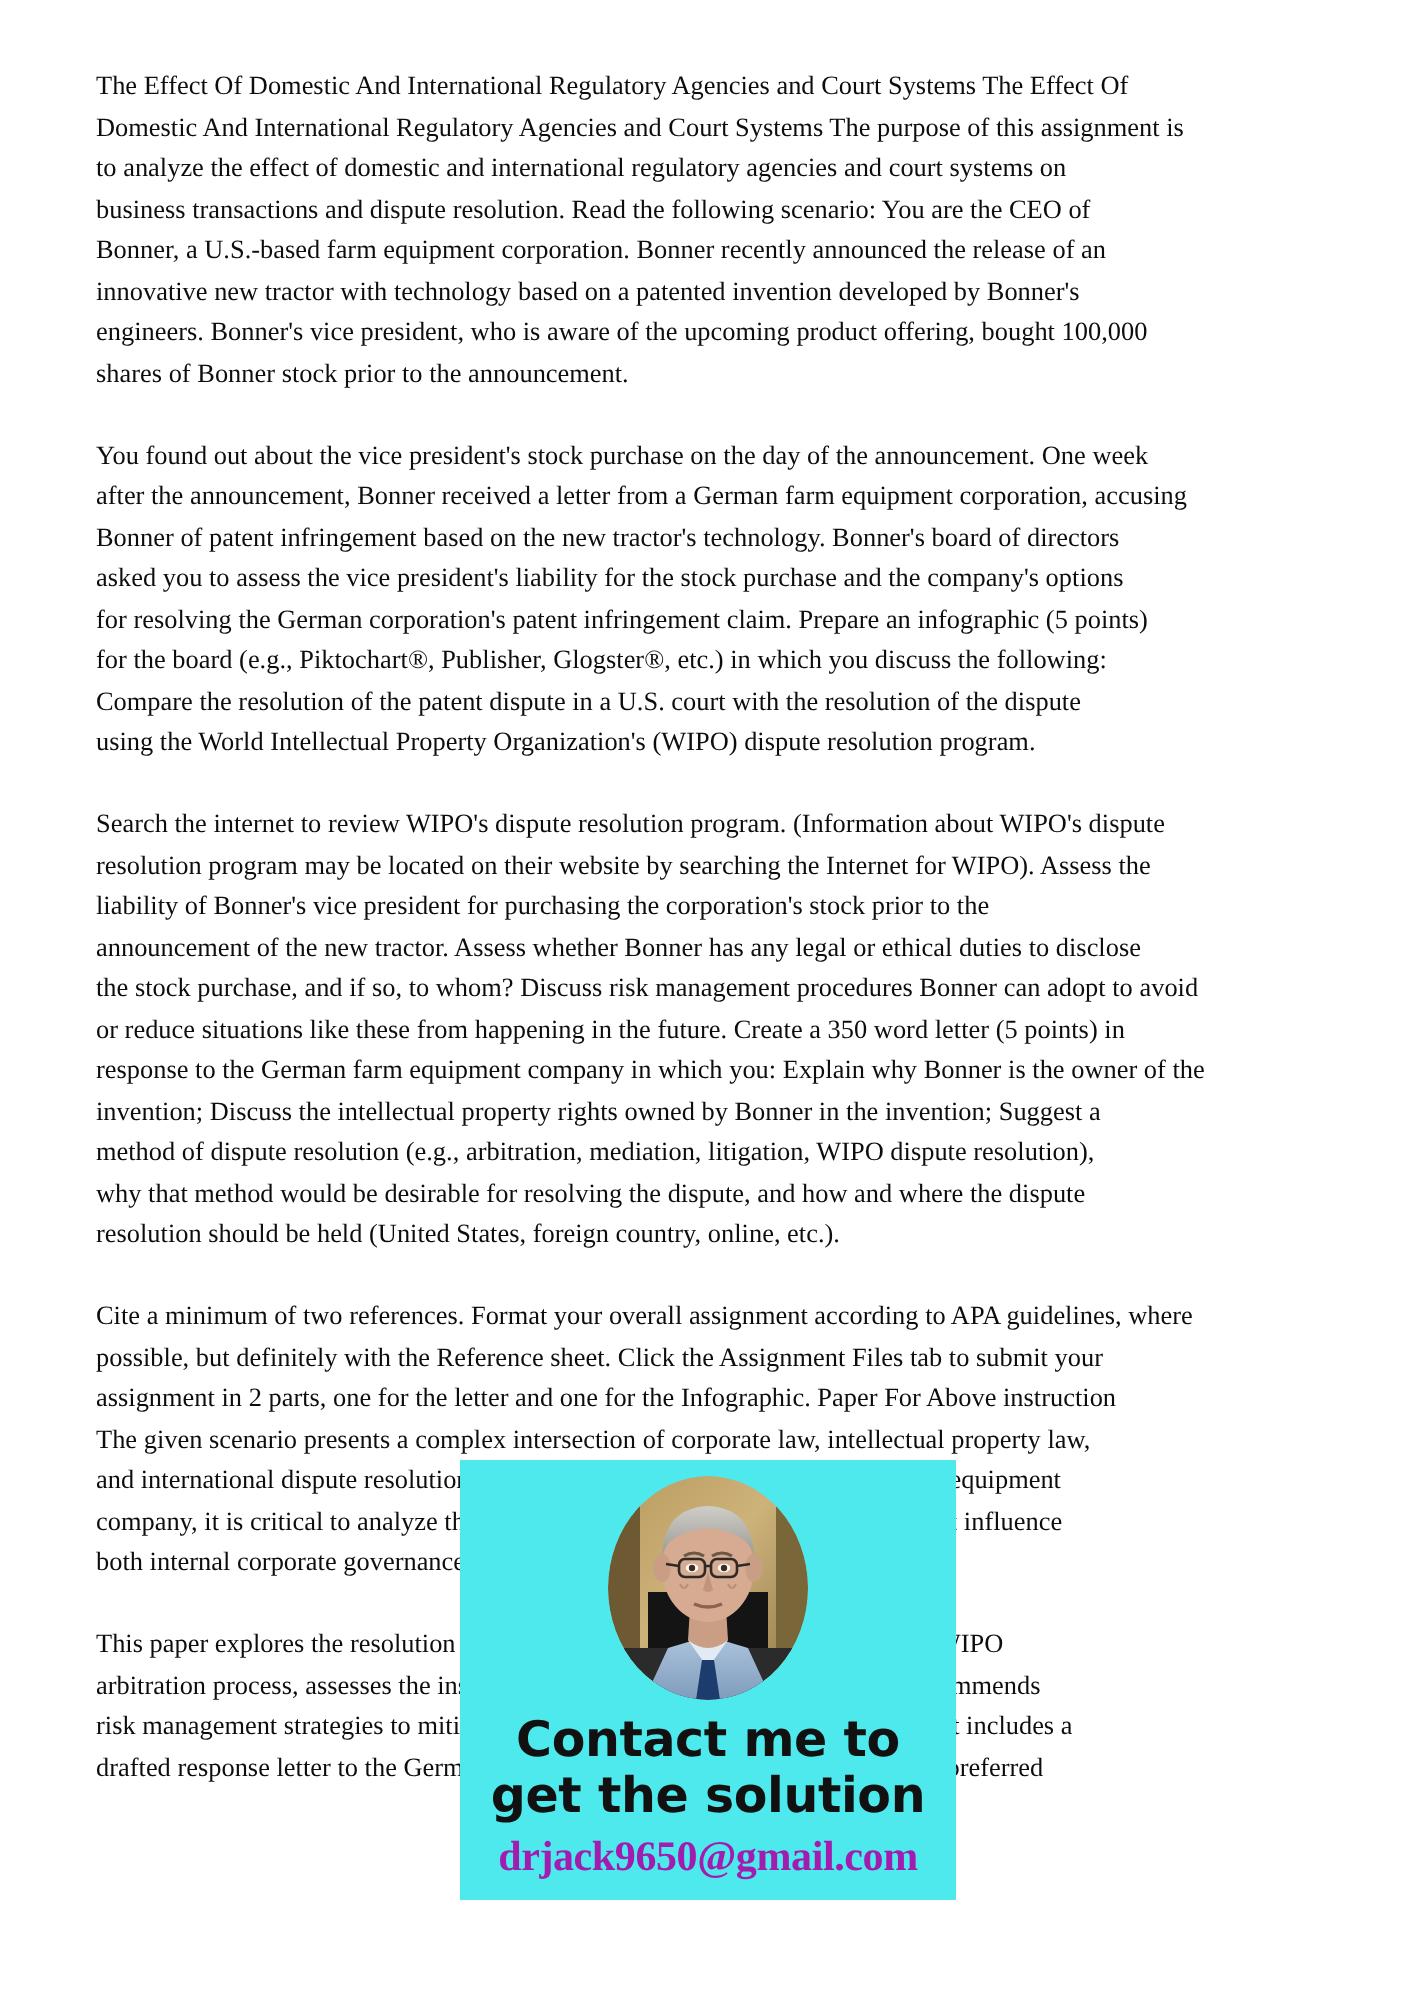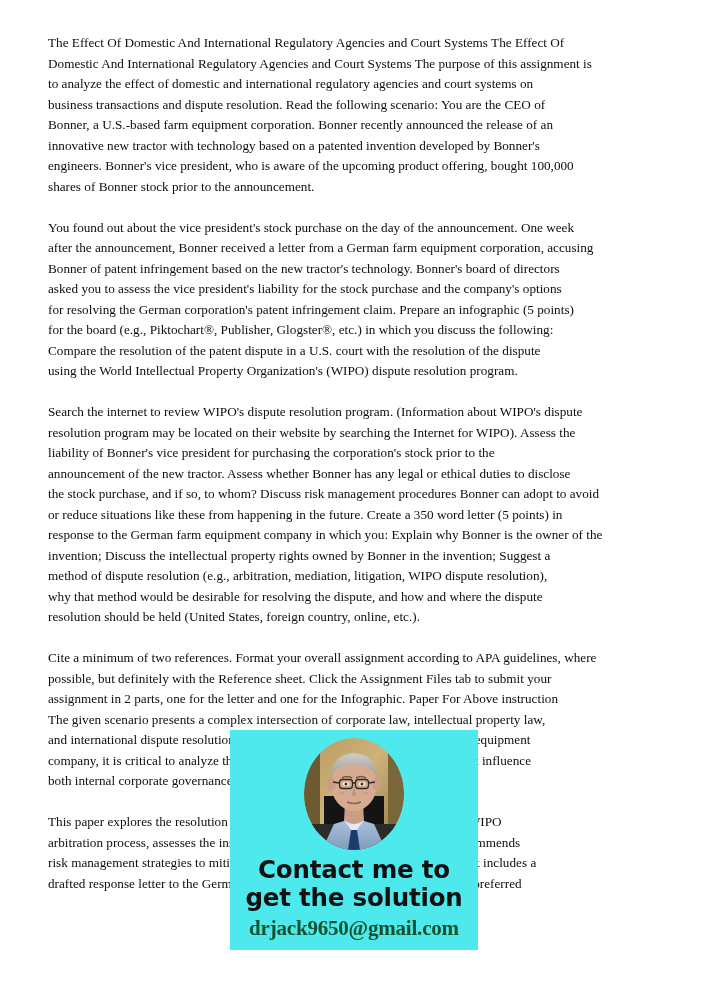--- a/index.html
+++ b/index.html
@@ -83,21 +83,21 @@
     width: 100%;
   }
   #promo-headline .l2 { display: block; }
 
   #promo-email {
     margin-top: 3px;
     font-family: "Liberation Serif", "DejaVu Serif", serif;
     font-weight: bold;
     font-size: 21px;
     line-height: 26px;
-    color: #14532d;
+    color: #a21caf;
     text-align: center;
     width: 100%;
     letter-spacing: -0.2px;
   }
 </style>
 </head>
 <body>
 
 <div id="page">
 

